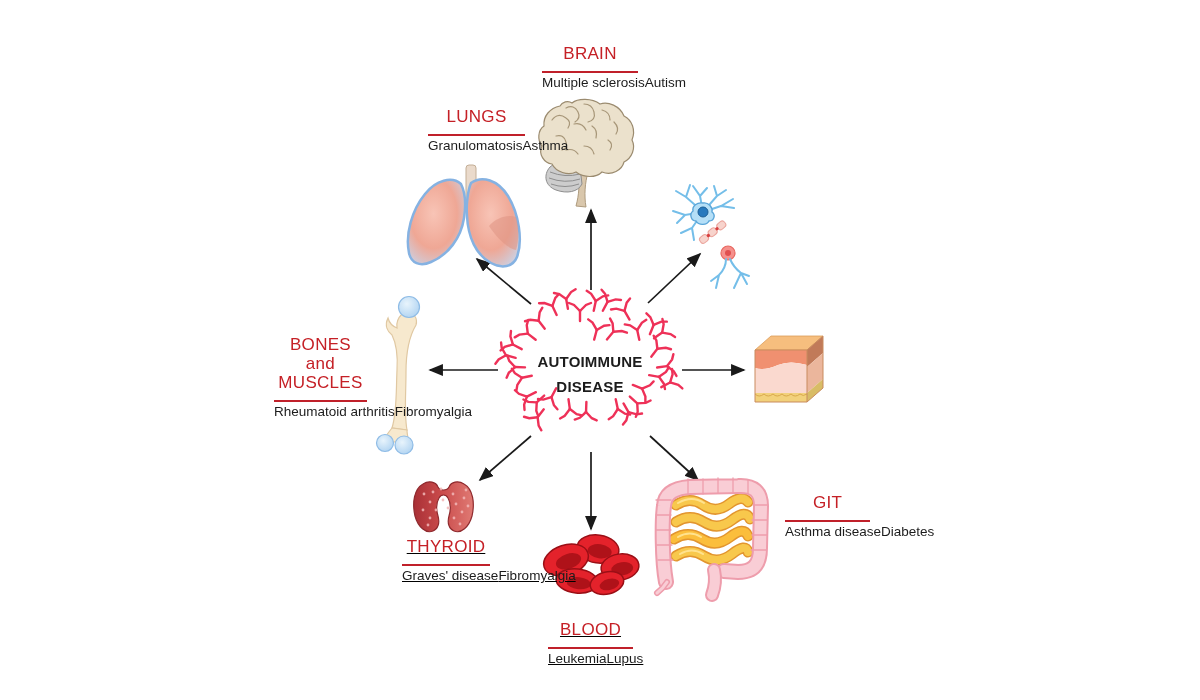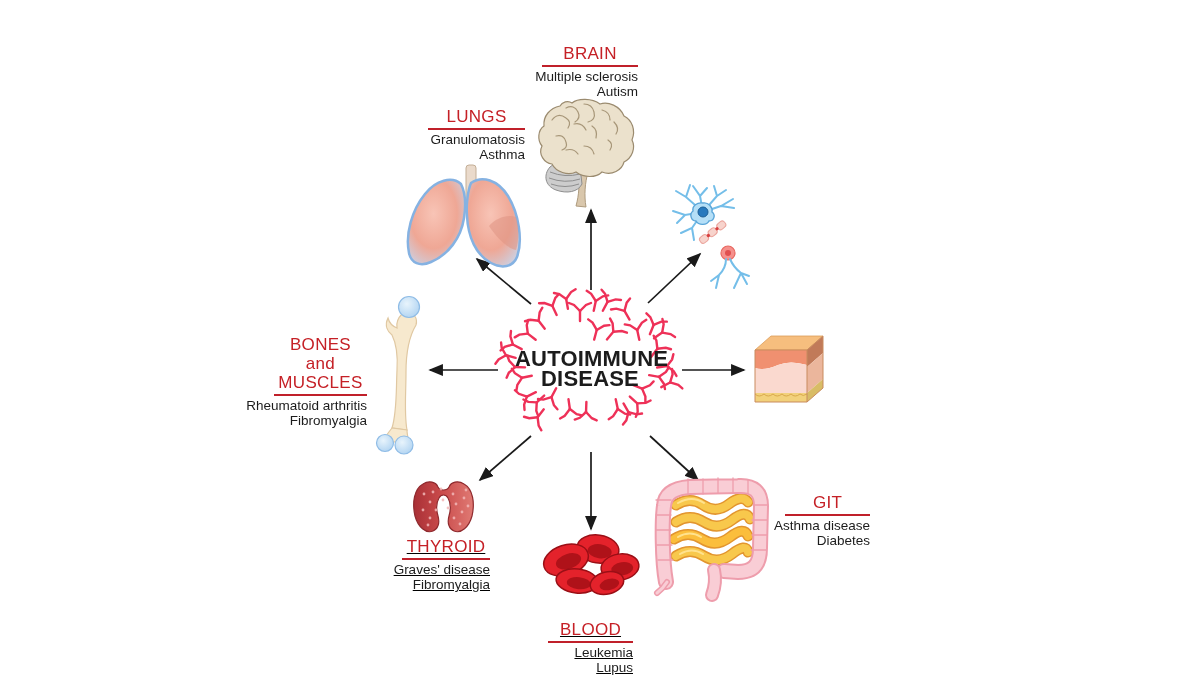--- a/index.html
+++ b/index.html
@@ -1,36 +1,36 @@
 <!DOCTYPE html>
 <html style="--background: #FFFFFF; --heading-red: #C52026; --underline-red: #C0202A; --text-black: #1C1C1C; --antibody-pink: #EE3158; --arrow-black: #1A1A1A;"><head>
 <meta charset="utf-8">
 <style>
   html,body{margin:0;padding:0;background:#fff;}
   .canvas{position:relative;width:1200px;height:700px;background:var(--background,#fff);
           font-family:"Liberation Sans",sans-serif;overflow:hidden;}
   .layer{position:absolute;inset:0;}
   .node{position:absolute;}
   .node-heading{font-size:17px;line-height:19px;letter-spacing:.3px;text-align:center;
-                color:var(--heading-red,#c52026);padding-bottom:2px;
+                color:var(--heading-red,#c52026);padding-bottom:8px;
                 border-bottom:2px solid var(--underline-red,#c0202a);margin-bottom:2px;}
-  .node-diseases{display:flex;flex-direction:column;align-items:flex-end;}
+  .node-diseases{display:flex;flex-direction:row;align-items:flex-start;}
   .disease{font-size:13.5px;line-height:15px;color:var(--text-black,#1c1c1c);
            white-space:nowrap;text-align:center;}
   #n-brain{left:542px;top:44px;width:96px;}
   #n-lungs{left:428px;top:107px;width:97px;}
   #n-nerves{left:715px;top:139px;width:100px;}
   #n-skin{left:828px;top:344px;width:76px;}
   #n-bones{left:274px;top:335px;width:93px;}
   #n-git{left:785px;top:493px;width:85px;}
   #n-thyroid{left:402px;top:537px;width:88px;text-decoration:underline;}
   #n-blood{left:548px;top:620px;width:85px;text-decoration:underline;}
   #n-nerves .disease{white-space:normal;width:84px;}
   .center-title{position:absolute;left:515px;top:349px;width:150px;text-align:center;
-                font-size:22px;line-height:20px;font-weight:bold;letter-spacing:.2px;
+                font-size:15px;line-height:25px;font-weight:bold;letter-spacing:.2px;
                 color:var(--text-black,#1c1c1c);}
   .antibody{stroke:var(--antibody-pink,#ee3158);}
   .arrow{stroke:var(--arrow-black,#1a1a1a);stroke-width:1.7;}
 </style>
 </head>
 <body>
 
 <div class="canvas">
 
   <svg class="layer" viewBox="0 0 1200 700">

